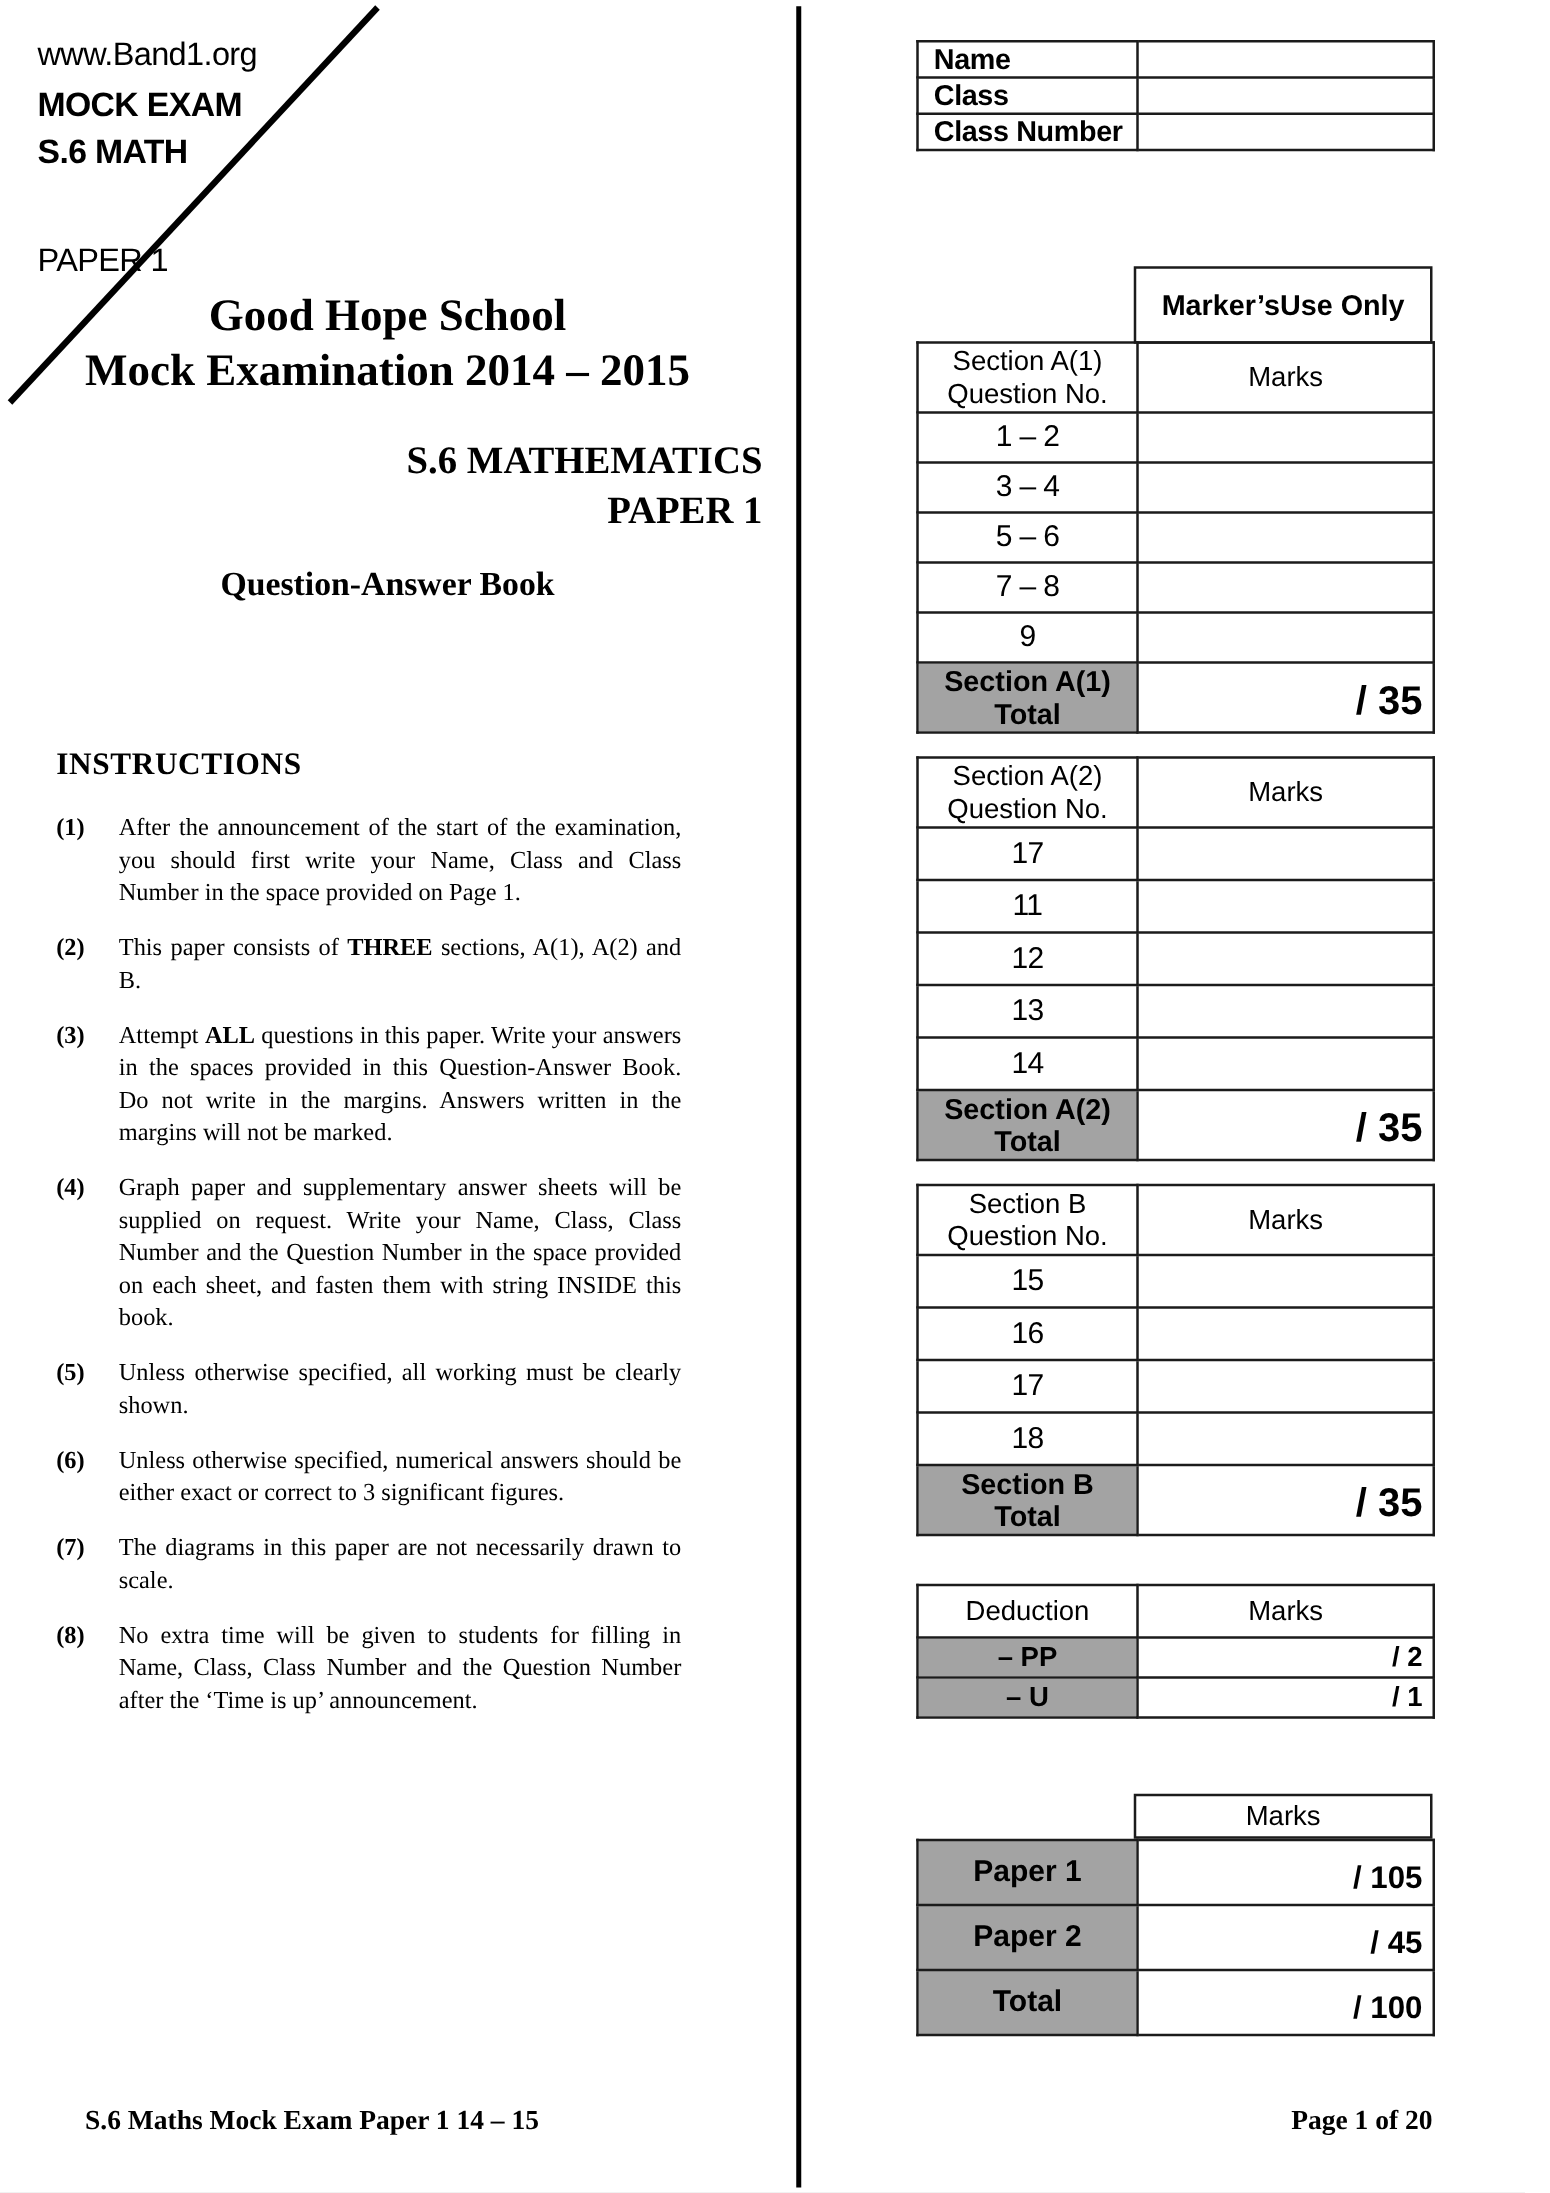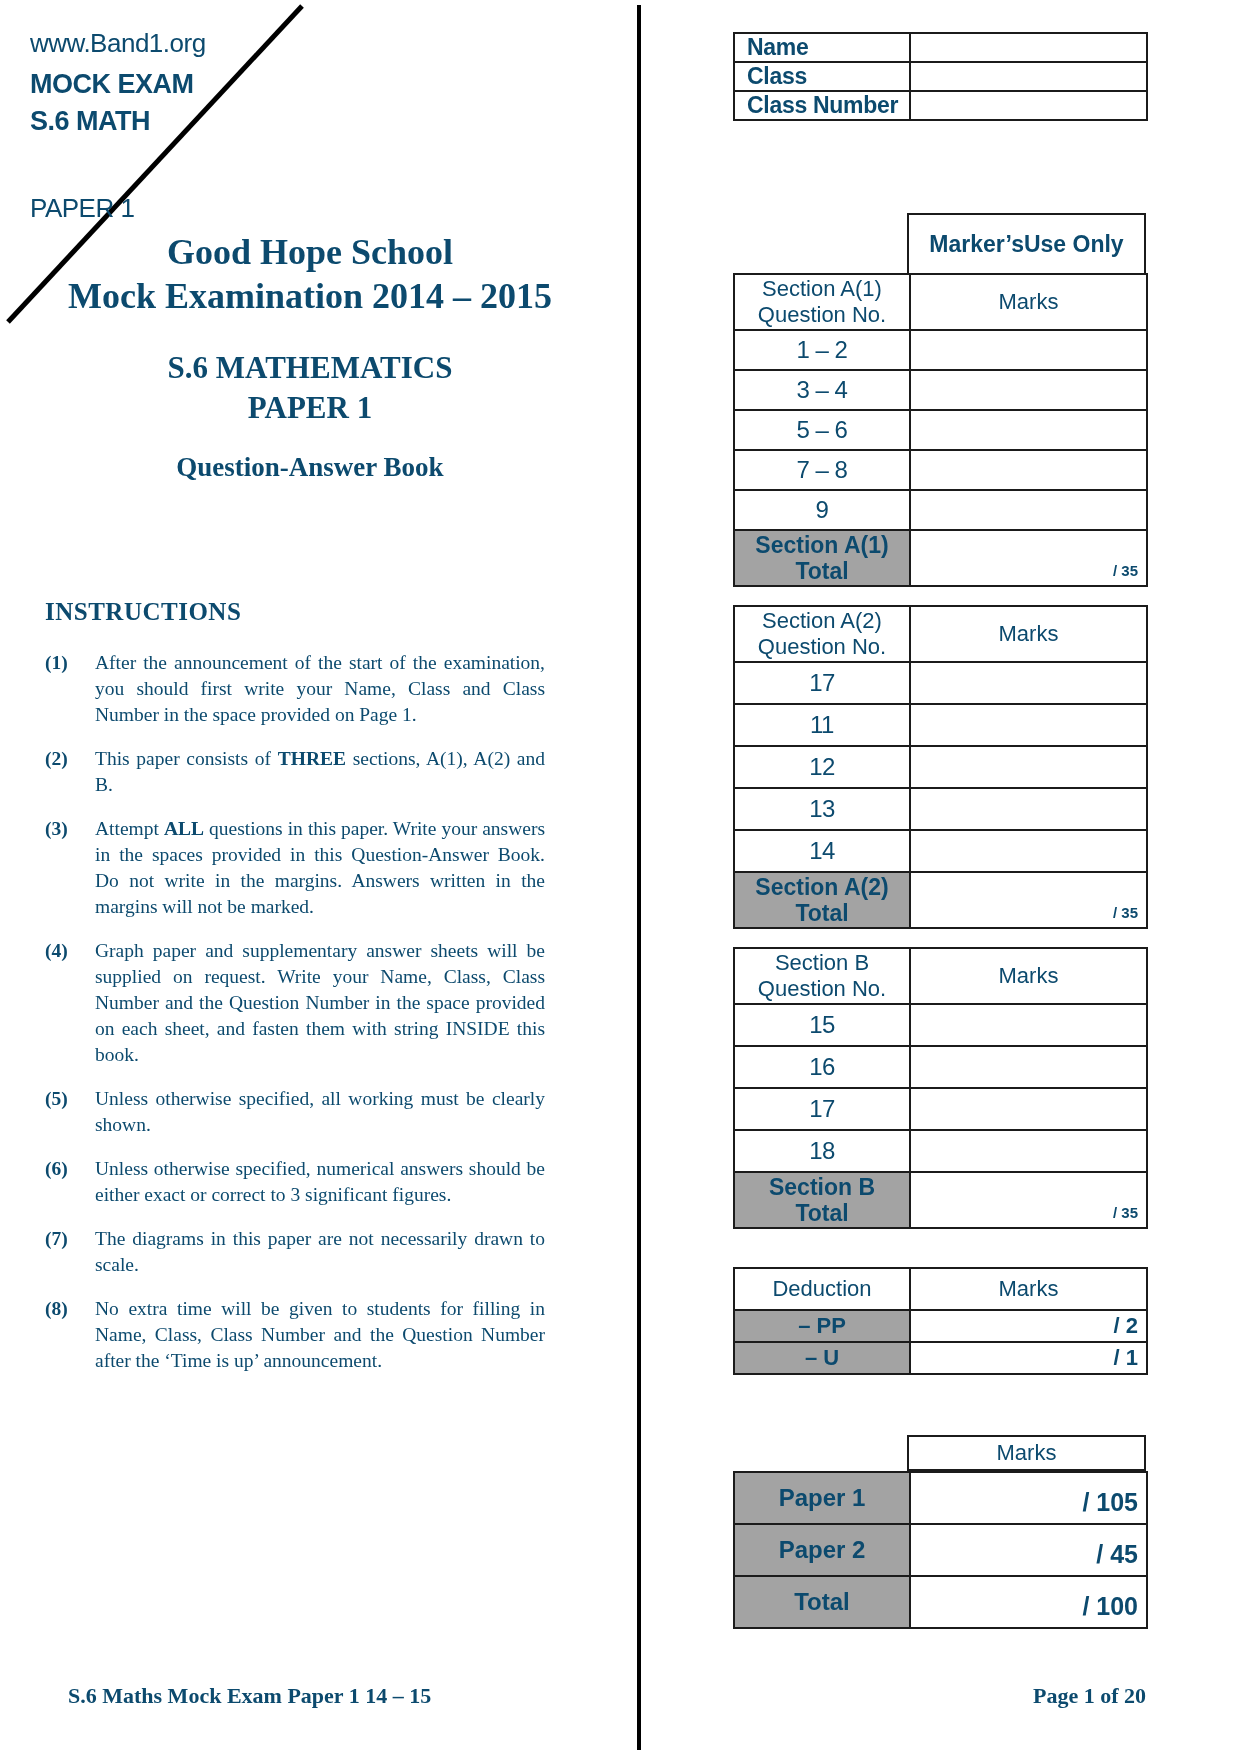--- a/index.html
+++ b/index.html
@@ -1,31 +1,31 @@
 <!DOCTYPE html>
 <html><head>
 <meta charset="utf-8">
 <style>
   * { margin:0; padding:0; box-sizing:border-box; }
   html,body { background:#e8e8e8; }
   .page {
     position:relative; width:1240px; height:1754px; background:#ffffff;
-    font-family:"Liberation Serif","DejaVu Serif",serif; color:#0c4a6e;
+    font-family:"Liberation Serif","DejaVu Serif",serif; color:#000000;
     overflow:hidden; margin:0 auto;
   }
   
   .corner { position:absolute; left:30px; top:28px; font-family:"Liberation Sans","DejaVu Sans",sans-serif; }
   .corner .site { font-size:26px; letter-spacing:-0.5px; }
   .corner .l1 { font-size:27px; font-weight:bold; margin-top:10px; letter-spacing:-0.5px; }
   .corner .l2 { font-size:27px; font-weight:bold; margin-top:6px; letter-spacing:-0.5px; }
   .corner .pp { font-size:26px; margin-top:56px; letter-spacing:-0.5px; }
   .slash { position:absolute; left:0; top:0; }
   
   .titleblock { position:absolute; left:10px; top:230px; width:600px; text-align:center; font-weight:bold; font-size:36px; line-height:44px; }
-  .subjectblock { position:absolute; left:10px; top:348px; width:600px; text-align:center; font-weight:bold; font-size:31px; line-height:40px;font-family:Liberation Serif, serif; }
+  .subjectblock { position:absolute; left:10px; top:348px; width:600px; text-align:right; font-weight:bold; font-size:31px; line-height:40px;font-family:Liberation Serif, serif; }
   .qab { position:absolute; left:10px; top:452px; width:600px; text-align:center; font-weight:bold; font-size:27px; }
   .duration { position:absolute; left:10px; top:508px; width:600px; text-align:center; font-weight:bold; font-size:23px; line-height:28px; }
   .instr-head { position:absolute; left:45px; top:598px; font-weight:bold; font-size:25px; letter-spacing:0.5px; }
   
   .instr { position:absolute; left:45px; top:650px; width:500px; font-size:19.5px; line-height:26px; }
   .item { display:flex; margin-bottom:18px; }
   .inum { width:50px; flex:0 0 50px; font-weight:bold; }
   .itext { flex:1; text-align:justify; }
   
   .vdivider { position:absolute; left:637px; top:5px; width:4px; height:1745px; background:#000; }
@@ -38,21 +38,21 @@
   .namelabel { font-weight:bold; font-size:23px; padding-left:12px; letter-spacing:-0.3px; }
   .markerbox { position:absolute; left:907px; top:213px; width:239px; height:62px;
     border:2px solid #1b1b1b; display:flex; flex-direction:row; justify-content:center; align-items:center;
     font-family:"Liberation Sans","DejaVu Sans",sans-serif; font-weight:bold; font-size:23px; line-height:27px; background:#fff; }
   .hdr { height:56px; font-size:22px; line-height:26px; text-align:center; vertical-align:middle; }
   .qrow td { height:40px; }
   .arow td { height:42px; }
   .q { text-align:center; font-size:24px; letter-spacing:-0.5px; }
   .trow td { height:56px; }
   .tot { background:#a3a3a3; text-align:center; font-weight:bold; font-size:23px; line-height:26px; vertical-align:middle; }
-  .tv { text-align:right; vertical-align:bottom; font-weight:bold; font-size:15px; padding:0 8px 6px 0; }
+  .tv { text-align:right; vertical-align:bottom; font-weight:bold; font-size:32px; padding:0 8px 6px 0; }
   .dhdr { height:42px; font-size:22px; text-align:center; vertical-align:middle; }
   .drow td { height:32px; }
   .dlabel { background:#a3a3a3; font-weight:bold; font-size:22px; text-align:center; }
   .dval { text-align:right; font-weight:bold; font-size:22px; padding-right:8px; }
   .marksbox { position:absolute; left:907px; top:1435px; width:239px; height:36px;
     border:2px solid #1b1b1b; display:flex; justify-content:center; align-items:center;
     font-family:"Liberation Sans","DejaVu Sans",sans-serif; font-size:22px; background:#fff; }
   .srow td { height:52px; }
   .slabel { background:#a3a3a3; font-weight:bold; font-size:24px; text-align:center; vertical-align:middle; }
   .sval { text-align:right; vertical-align:bottom; font-weight:bold; font-size:25px; padding:0 8px 6px 0; }

